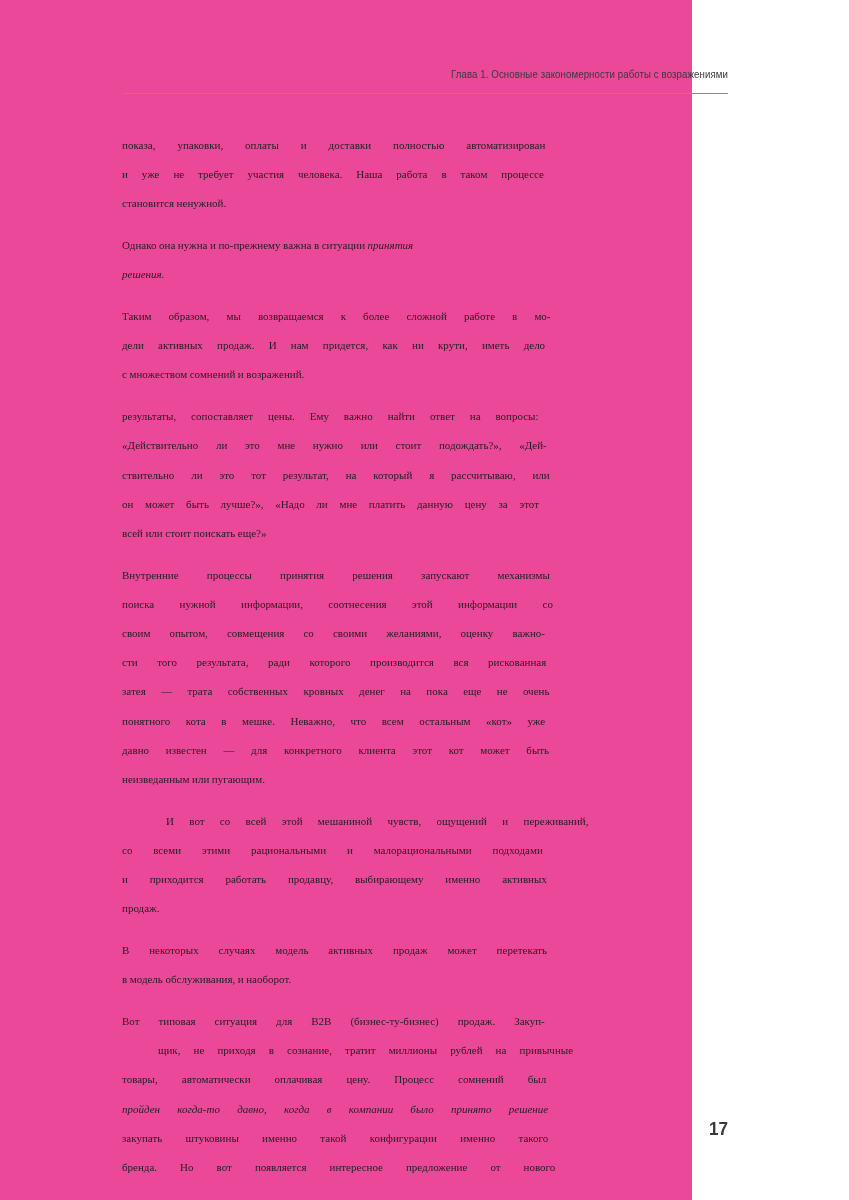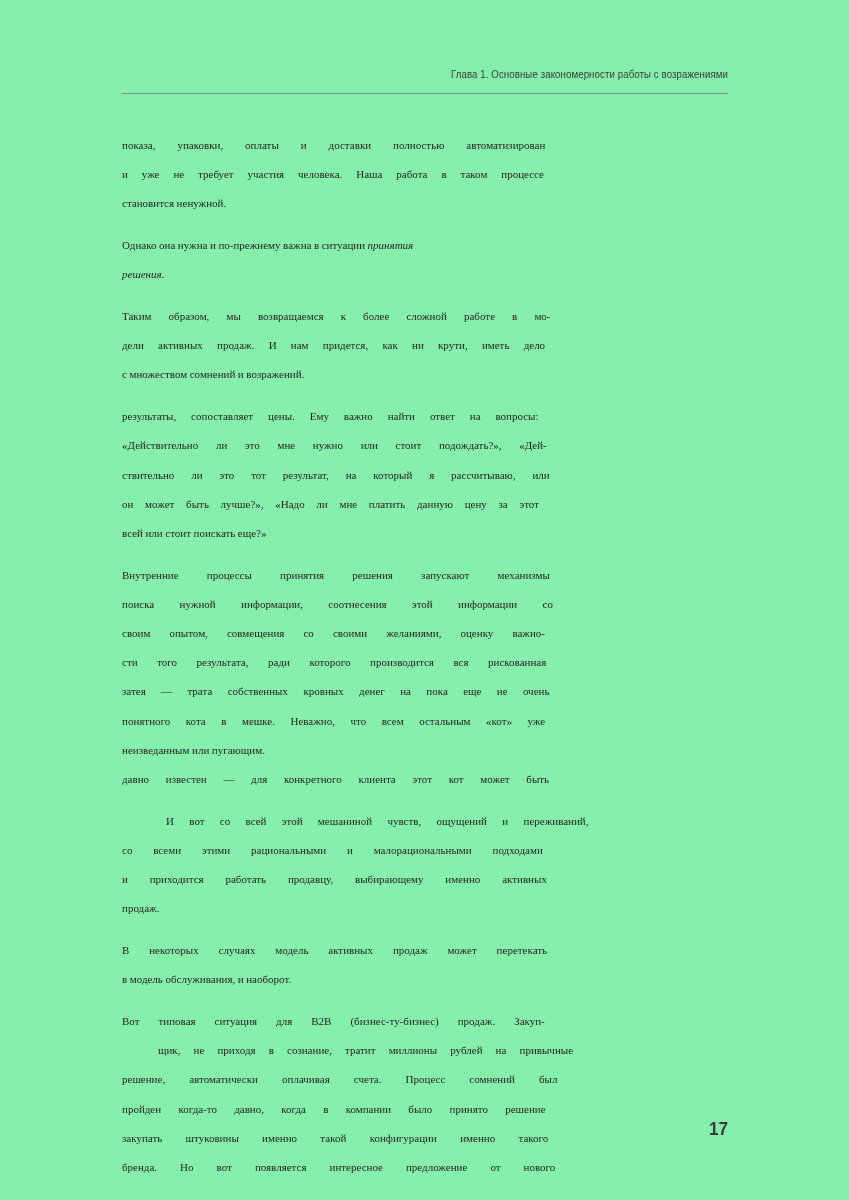--- a/index.html
+++ b/index.html
@@ -15,23 +15,23 @@
     overflow: hidden;
     font-family: "Liberation Serif", "DejaVu Serif", serif;
     color: #231f20;
     -webkit-font-smoothing: antialiased;
   }
 
   .page {
     position: absolute;
     left: 0;
     top: 0;
-    width: 849px;
+    width: 692px;
     height: 1200px;
-    background: #86efac;
+    background: #ec4899;
   }
 
   
   .running-head {
     position: absolute;
     left: 122px;
     top: 68px;
     width: 606px;
   }
   .running-head-text {
@@ -176,24 +176,24 @@
         </span>
       <span class="line justified">
           <span style="word-spacing: 16.815px;">сти того результата, ради которого производится вся рискованная</span>
         </span>
       <span class="line justified">
           <span style="word-spacing: 12.62px;">затея — трата собственных кровных денег на пока еще не очень</span>
         </span>
       <span class="line justified">
           <span style="word-spacing: 12.76px;">понятного кота в мешке. Неважно, что всем остальным «кот» уже</span>
         </span>
+      <span class="line justified">
+          <span style="word-spacing: 13.936px;">давно известен — для конкретного клиента этот кот может быть</span>
+        </span>
       <span class="line">неизведанным или пугающим.</span>
-      <span class="line justified">
-          <span style="word-spacing: 13.936px;">давно известен — для конкретного клиента этот кот может быть</span>
-        </span>
     </p>
 
     <p class="para">
       <span class="line justified">
           <span style="word-spacing: 12.564px; margin-left: 44px;">И вот со всей этой мешаниной чувств, ощущений и переживаний,</span>
         </span>
       <span class="line justified">
           <span style="word-spacing: 18.076px;">со всеми этими рациональными и малорациональными подходами</span>
         </span>
       <span class="line justified">
@@ -210,24 +210,24 @@
     </p>
 
     <p class="para">
       <span class="line justified">
           <span style="word-spacing: 16.254px;">Вот типовая ситуация для B2B (бизнес-ту-бизнес) продаж. Закуп-</span>
         </span>
       <span class="line justified">
           <span style="word-spacing: 10.349px; margin-left: 36px;">щик, не приходя в сознание, тратит миллионы рублей на привычные</span>
         </span>
       <span class="line justified">
-          <span style="word-spacing: 21.323px;">решение, автоматически оплачивая счета. Процесс сомнений был</span>
-        </span>
-      <span class="line justified">
-          <span style="word-spacing: 14.492px;">пройден когда-то давно, когда в компании было принято решение</span>
+          <span style="word-spacing: 21.323px;">товары, автоматически оплачивая цену. Процесс сомнений был</span>
+        </span>
+      <span class="line justified">
+          <span style="word-spacing: 14.492px; font-style: italic;">пройден когда-то давно, когда в компании было принято решение</span>
         </span>
       <span class="line justified">
           <span style="word-spacing: 20.536px;">закупать штуковины именно такой конфигурации именно такого</span>
         </span>
       <span class="line justified">
           <span style="word-spacing: 20.272px;">бренда. Но вот появляется интересное предложение от нового</span>
         </span>
     </p>
 
   </div>

